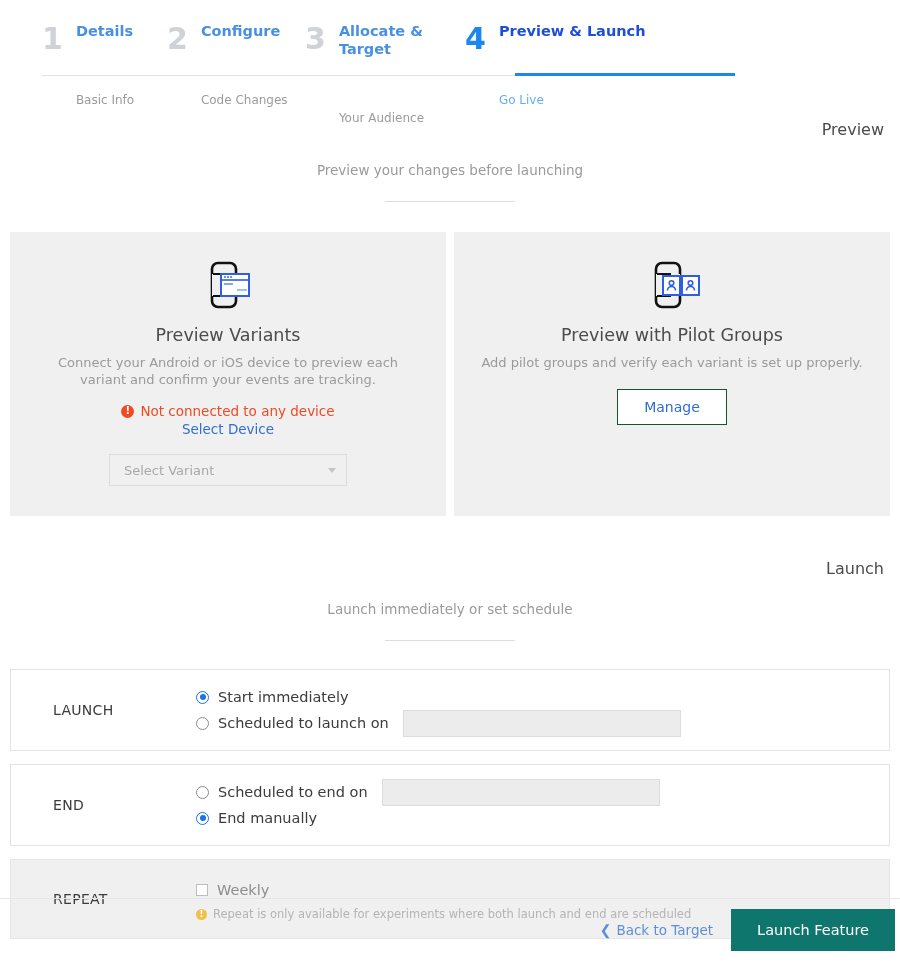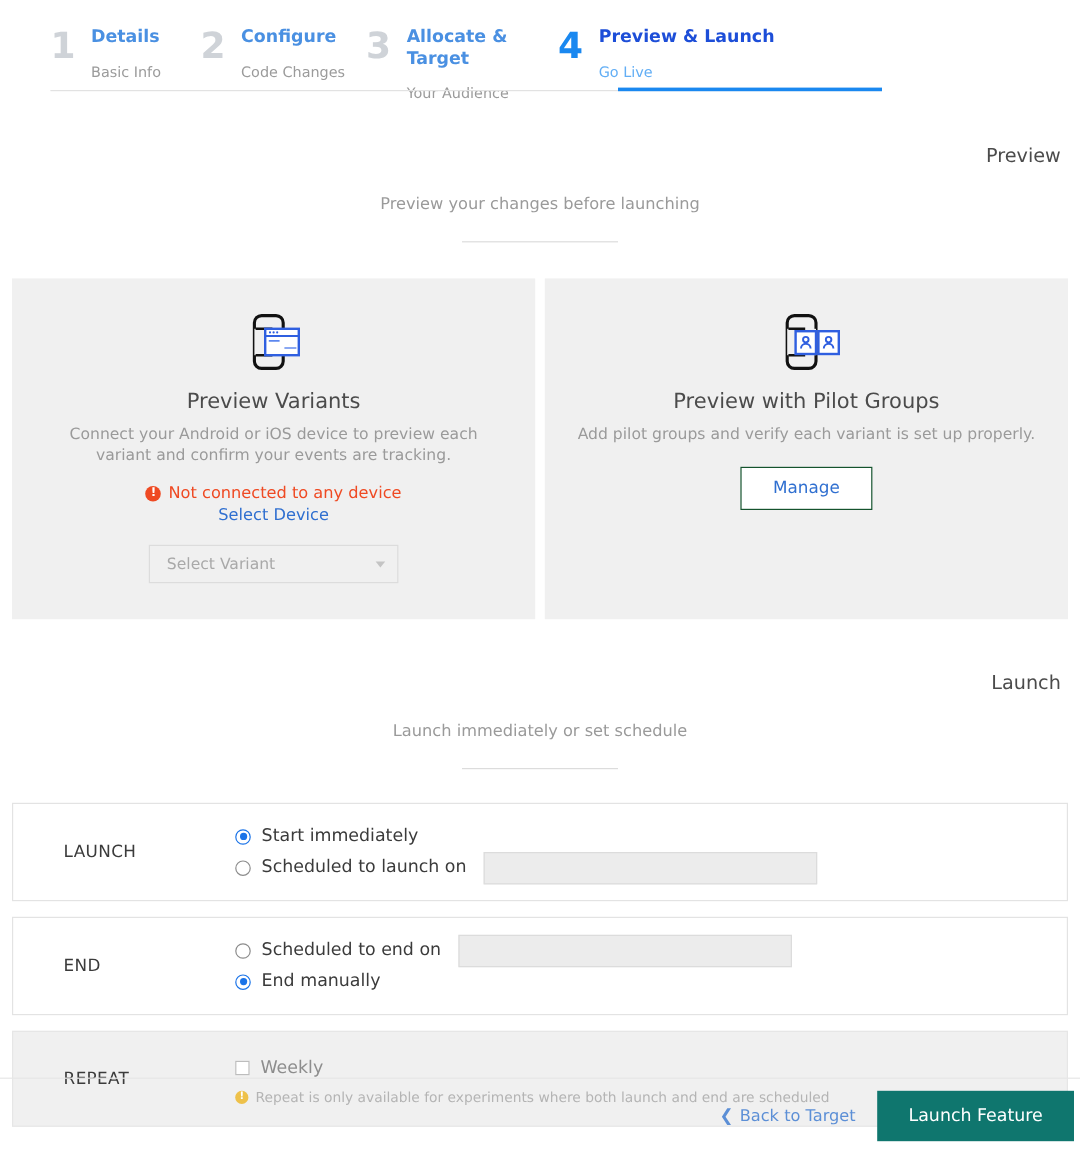--- a/index.html
+++ b/index.html
@@ -28,21 +28,21 @@
   }
   .step .num {
     font-size: 30px;
     line-height: 30px;
     font-weight: bold;
     color: #cfd3d8;
     margin-right: 13px;
     position: relative;
     top: 2px;
   }
-  .step .txt { display: flex; flex-direction: column; }
+  .step .txt { display: flex; flex-direction: column; gap: 40px; }
   .step .t1 {
     font-size: 14.5px;
     line-height: 18px;
     font-weight: bold;
     color: #4a90e2;
   }
   .step .t2 {
     font-size: 12px;
     line-height: 16px;
     color: #9b9b9b;
@@ -143,21 +143,21 @@
   .link-blue {
     display: block;
     margin-top: 2px;
     font-size: 13.5px;
     color: #2f6fd0;
     text-decoration: none;
     font-weight: normal;
   }
   .select-variant {
     margin: 17px auto 0 auto;
-    width: 208px; height: 32px;
+    width: 238px; height: 32px;
     border: 1px solid #dcdcdc;
     background: #f0f0f0;
     display: flex;
     align-items: center;
     justify-content: space-between;
     padding: 0 10px 0 14px;
     font-size: 13px;
     color: #a9a9a9;
   }
   .caret {

